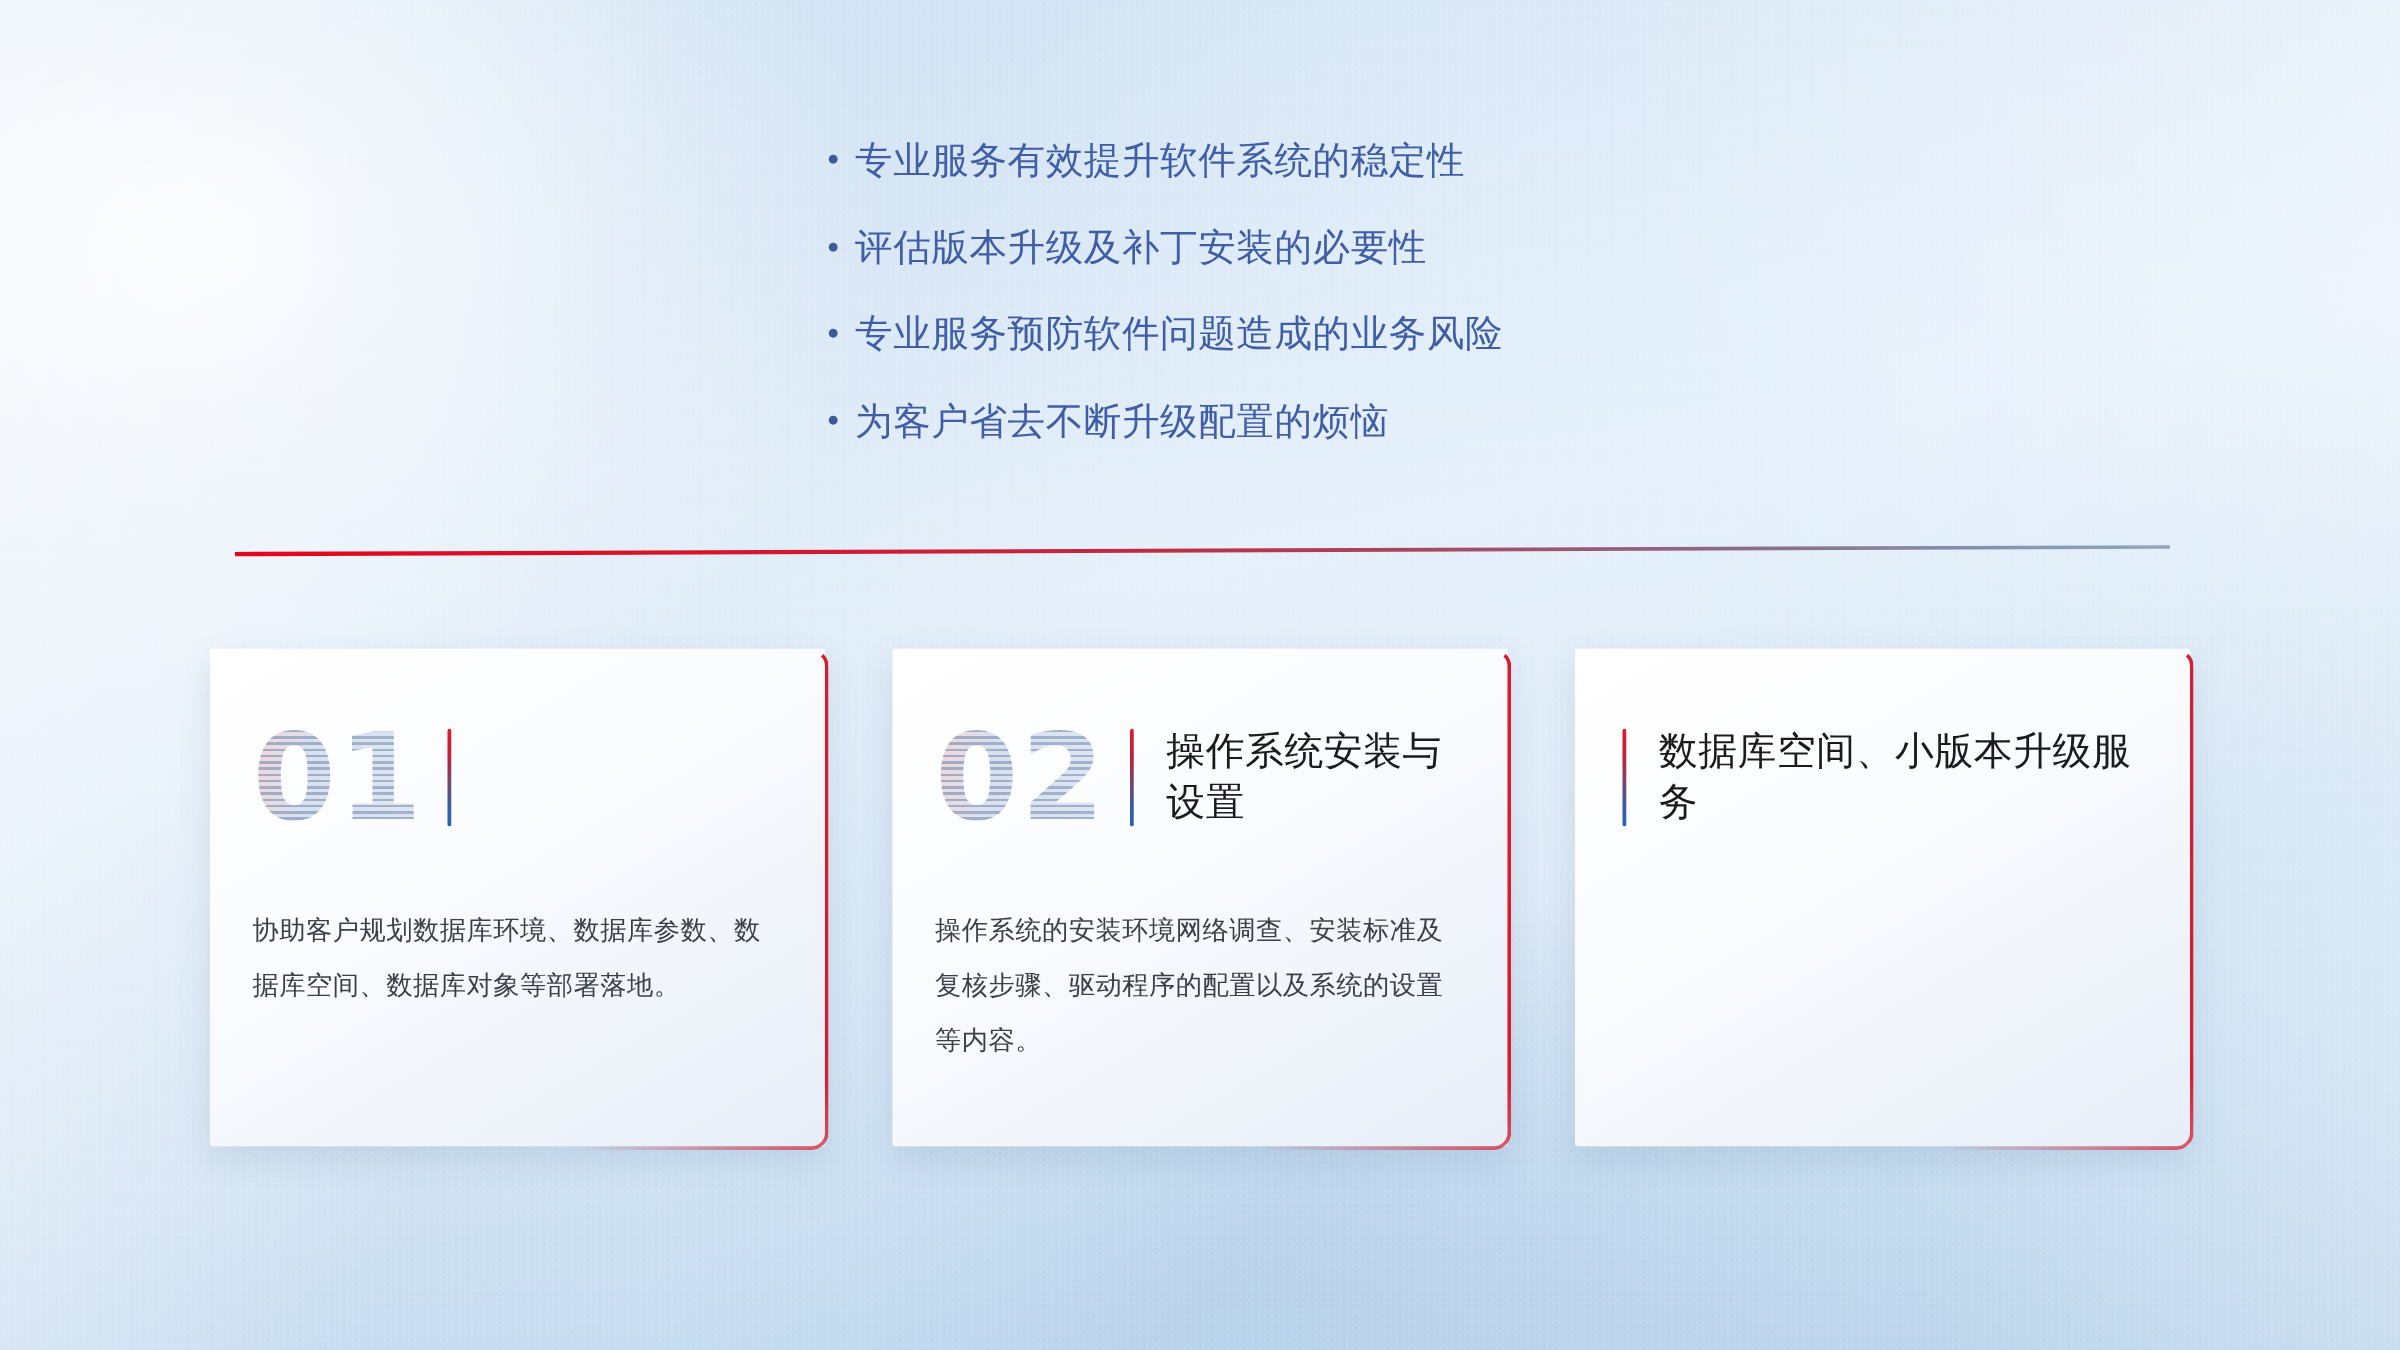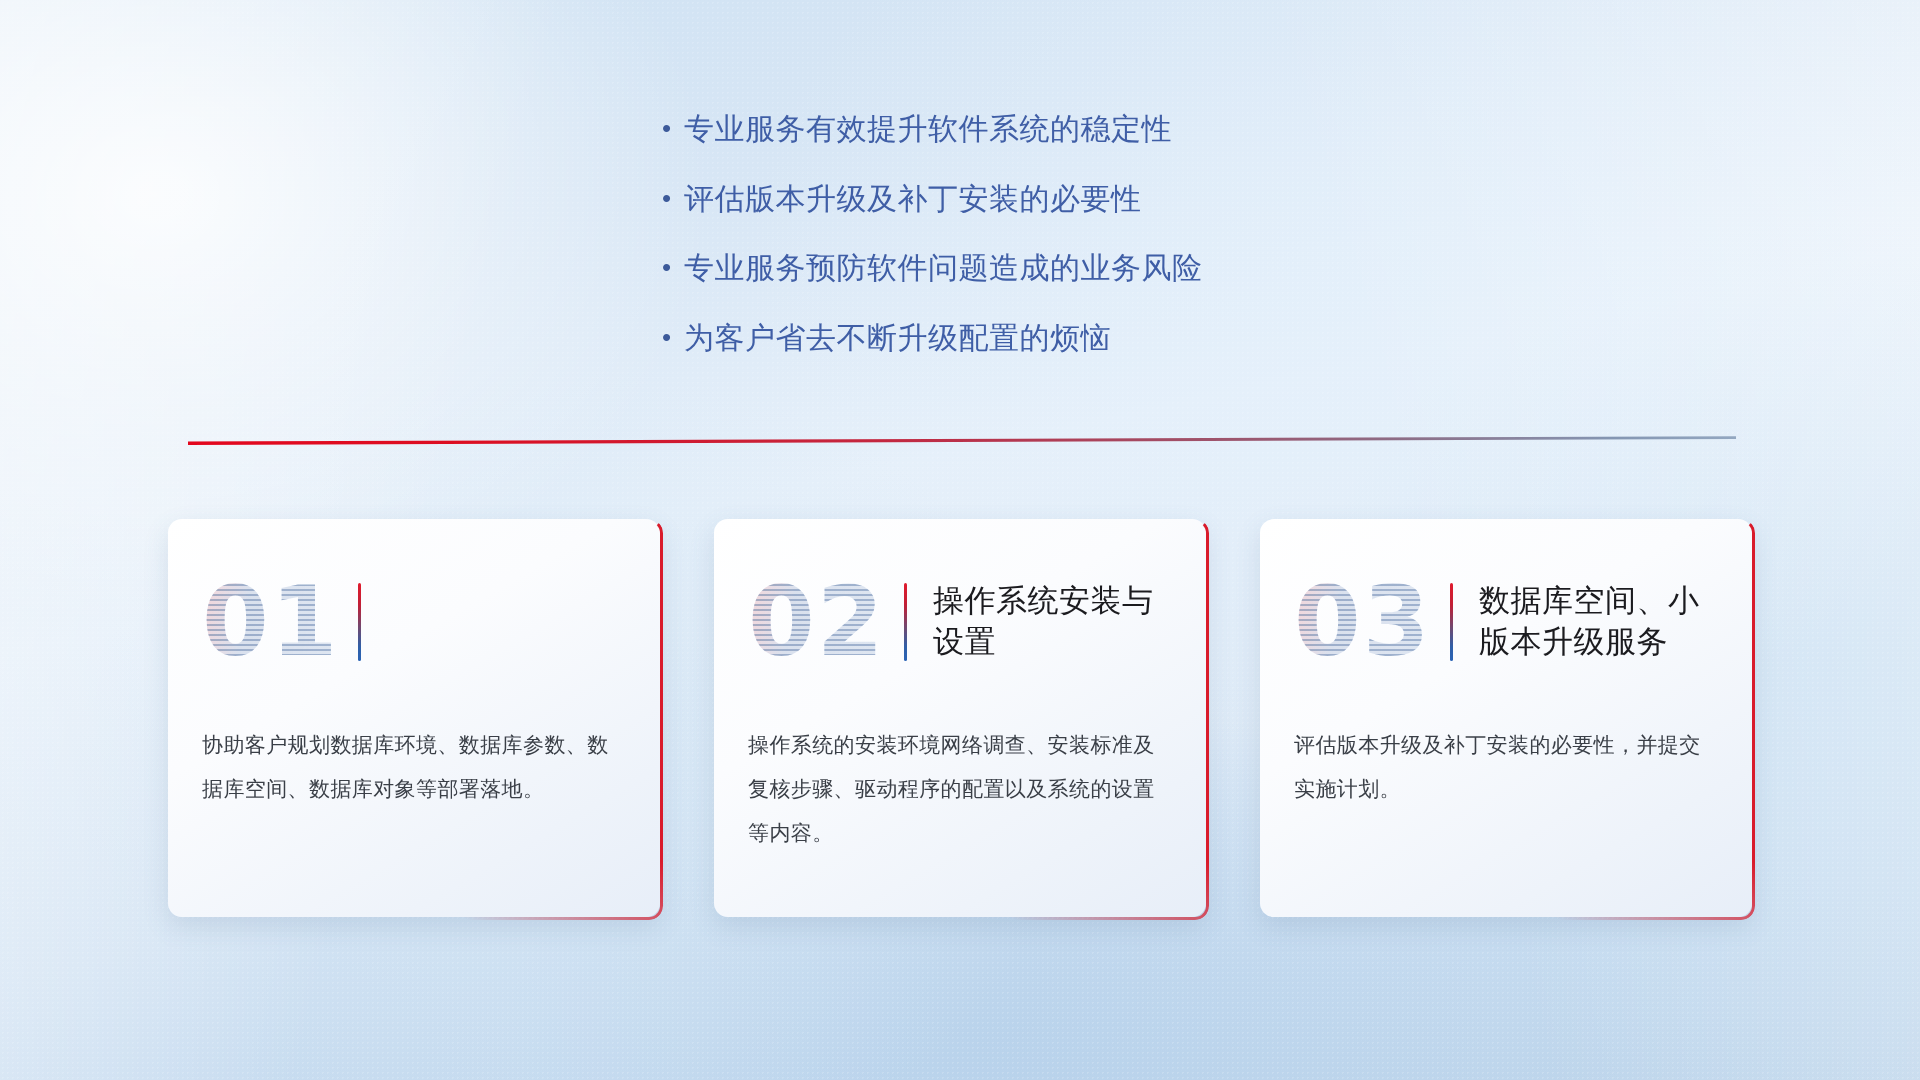--- a/index.html
+++ b/index.html
@@ -56,21 +56,21 @@
   .divider-wrap {
     position:absolute; left:188px; top:430px; width:1548px; height:22px; z-index:4;
   }
 
   
   .cards { position:absolute; left:0; top:519px; width:1920px; z-index:5; }
   .card-row { display:flex; justify-content:center; gap:54px; }
   .card {
     position:relative;
     width:492px; height:398px;
-    border-radius:14px;
+    border-radius:2px;
     background:linear-gradient(150deg,#ffffff 0%,#fbfcfe 38%,#eef3fa 78%,#e7eef8 100%);
     box-shadow:0 10px 26px rgba(80,110,150,.16);
     overflow:visible;
   }
   
   .card-accent {
     position:absolute; left:0; top:0; right:-3px; bottom:-3px;
     border-radius:14px;
     border-right:3px solid #d91b2b;
     border-bottom:3px solid #d91b2b;
@@ -190,24 +190,22 @@
             <div class="card-title">操作系统安装与设置</div>
           </div>
           <div class="card-body">操作系统的安装环境网络调查、安装标准及复核步骤、驱动程序的配置以及系统的设置等内容。</div>
         </div>
       </div>
 
       <div class="card">
         <div class="card-accent"></div>
         <div class="card-inner">
           <div class="card-head">
-            <div class="card-num">03</div>
             <div class="card-rule"></div>
             <div class="card-title">数据库空间、小版本升级服务</div>
           </div>
-          <div class="card-body">评估版本升级及补丁安装的必要性，并提交实施计划。</div>
         </div>
       </div>
 
     </div>
   </div>
 
 </div>
 
 </body></html>

